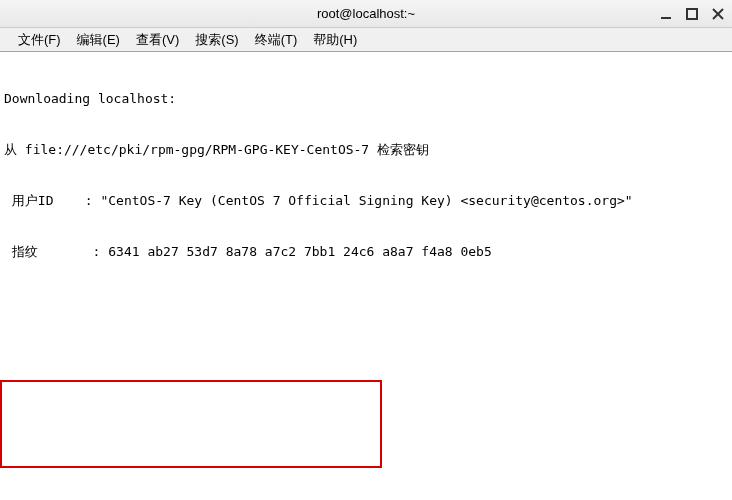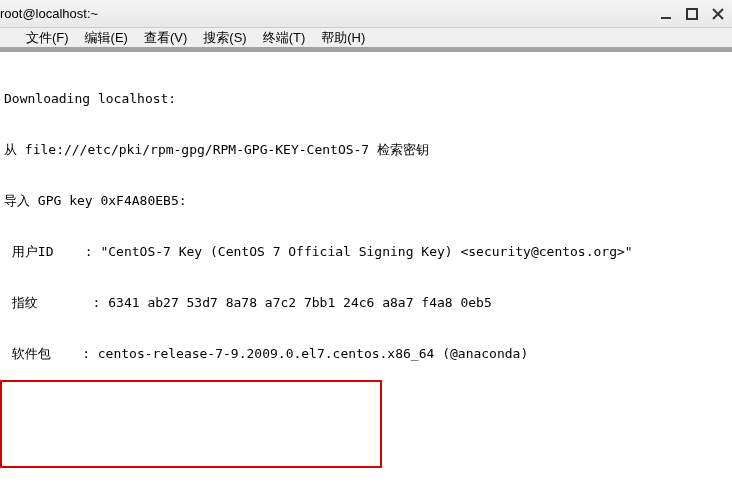--- a/index.html
+++ b/index.html
@@ -10,21 +10,21 @@
     width: 732px;
     height: 500px;
     overflow: hidden;
   }
   .titlebar {
     height: 28px;
     background: linear-gradient(#f5f5f5, #e8e8e8);
     border-bottom: 1px solid #ccc;
     display: flex;
     align-items: center;
-    justify-content: flex-start;
+    justify-content: center;
     position: relative;
     font-family: sans-serif;
     font-size: 13px;
   }
   .titlebar .controls {
     position: absolute;
     right: 6px;
     display: flex;
     gap: 10px;
     align-items: center;
@@ -33,24 +33,24 @@
     width: 16px;
     height: 16px;
     display: inline-flex;
     align-items: center;
     justify-content: center;
     cursor: pointer;
   }
   .menubar {
     height: 24px;
     background: #f0f0f0;
-    border-bottom: 5px solid #a3a3a3;
+    border-bottom: 1px solid #a3a3a3;
     display: flex;
     align-items: center;
-    padding: 0 22px;
+    padding: 0 14px;
     gap: 8px;
     font-family: sans-serif;
     font-size: 13px;
   }
   .menubar span {
     padding: 2px 4px;
     cursor: pointer;
   }
   .terminal {
     padding: 4px 4px;
@@ -96,24 +96,22 @@
   <span>编辑(E)</span>
   <span>查看(V)</span>
   <span>搜索(S)</span>
   <span>终端(T)</span>
   <span>帮助(H)</span>
 </div>
 
 <div class="terminal">
   <div class="line">Downloading localhost:</div>
   <div class="line">从 file:///etc/pki/rpm-gpg/RPM-GPG-KEY-CentOS-7 检索密钥</div>
-  <div class="line">导入 GPG key 0xF4A80EB5:</div>
   <div class="line"> 用户ID    : "CentOS-7 Key (CentOS 7 Official Signing Key) &lt;security@centos.org&gt;"</div>
   <div class="line"> 指纹       : 6341 ab27 53d7 8a78 a7c2 7bb1 24c6 a8a7 f4a8 0eb5</div>
-  <div class="line"> 软件包    : centos-release-7-9.2009.0.el7.centos.x86_64 (@anaconda)</div>
   
   
   
   
 
   
   
   
   
 

